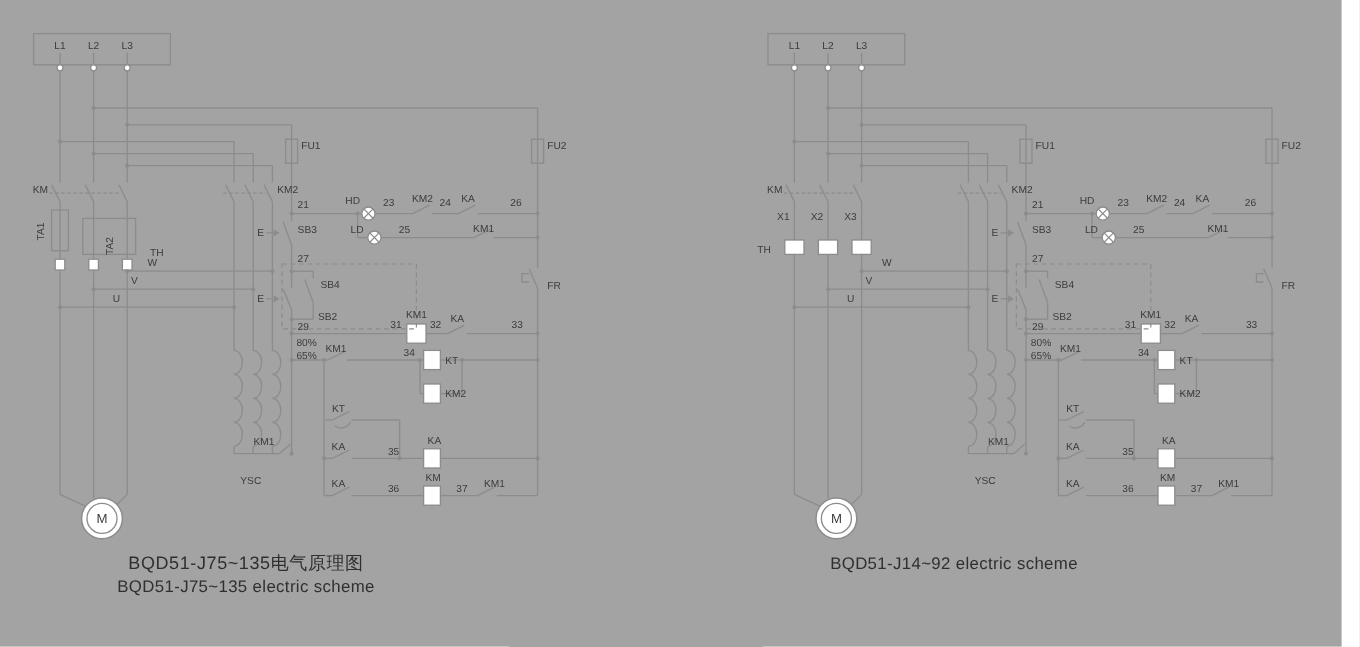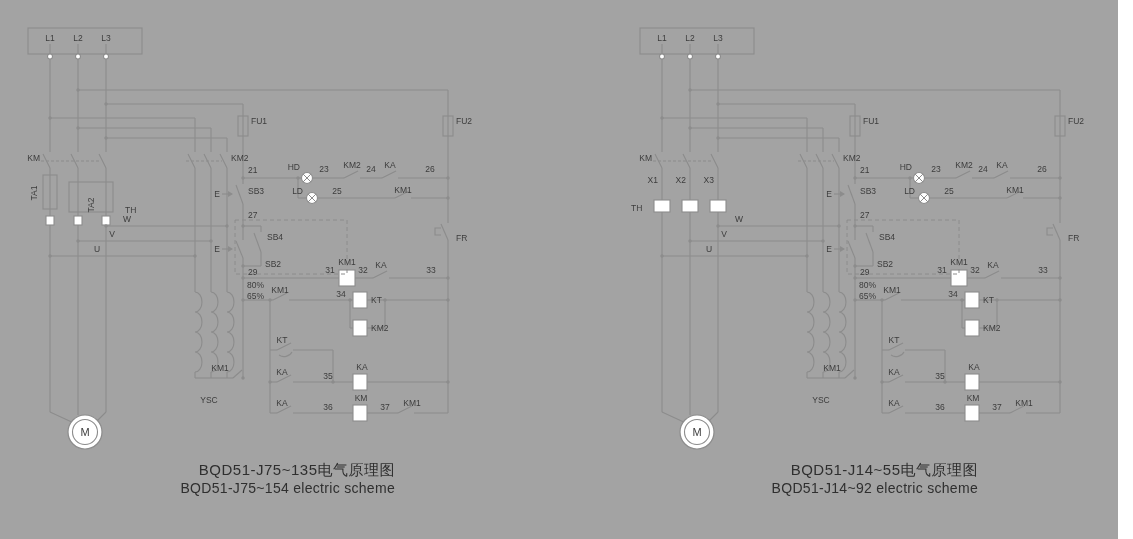--- a/index.html
+++ b/index.html
@@ -1,21 +1,21 @@
 <!DOCTYPE html>
 <html><head>
 <meta charset="utf-8">
 <style>
   html,body{margin:0;padding:0;background:#fff}
   .stage{position:relative;width:1118px;height:539px;background:#a3a3a3;
          font-family:"Liberation Sans",sans-serif;overflow:hidden}
   svg{position:absolute;top:20px}
   #diag0{left:15px}
   #diag1{left:627px}
-  .caption{position:absolute;top:460px;text-align:right;color:#2f2f2f}
+  .caption{position:absolute;top:460px;text-align:center;color:#2f2f2f}
   #cap0{left:15px;width:380px}
   #cap1{left:612px;width:366px}
   .cap-cn{font-size:15px;line-height:19px;letter-spacing:.5px}
   .cap-en{font-size:14px;line-height:18px;letter-spacing:.3px}
 </style>
 </head>
 <body>
 
 <div class="stage">
   <svg id="diag0" width="500" height="440" viewBox="0 0 500 440">
@@ -431,19 +431,18 @@
       <text x="82" y="232" fill="#3c3c3c" font-size="8.5" font-family="&quot;Liberation Sans&quot;,sans-serif" text-anchor="middle">U</text>
       <text x="70" y="416" fill="#3c3c3c" font-size="11" font-family="&quot;Liberation Sans&quot;,sans-serif" text-anchor="middle">M</text>
       <text x="31" y="163" fill="#3c3c3c" font-size="8.5" font-family="&quot;Liberation Sans&quot;,sans-serif" text-anchor="end">X1</text>
       <text x="59" y="163" fill="#3c3c3c" font-size="8.5" font-family="&quot;Liberation Sans&quot;,sans-serif" text-anchor="end">X2</text>
       <text x="87" y="163" fill="#3c3c3c" font-size="8.5" font-family="&quot;Liberation Sans&quot;,sans-serif" text-anchor="end">X3</text>
       <text x="4" y="191" fill="#3c3c3c" font-size="8.5" font-family="&quot;Liberation Sans&quot;,sans-serif" text-anchor="start">TH</text>
     </svg>
 
   <div class="caption" id="cap0">
     <div class="cap-cn">BQD51-J75~135电气原理图</div>
-    <div class="cap-en">BQD51-J75~154 electric scheme</div>
+    <div class="cap-en">BQD51-J75~135 electric scheme</div>
   </div>
   <div class="caption" id="cap1">
-    <div class="cap-cn">BQD51-J14~55电气原理图</div>
     <div class="cap-en">BQD51-J14~92 electric scheme</div>
   </div>
 </div>
 
 </body></html>

